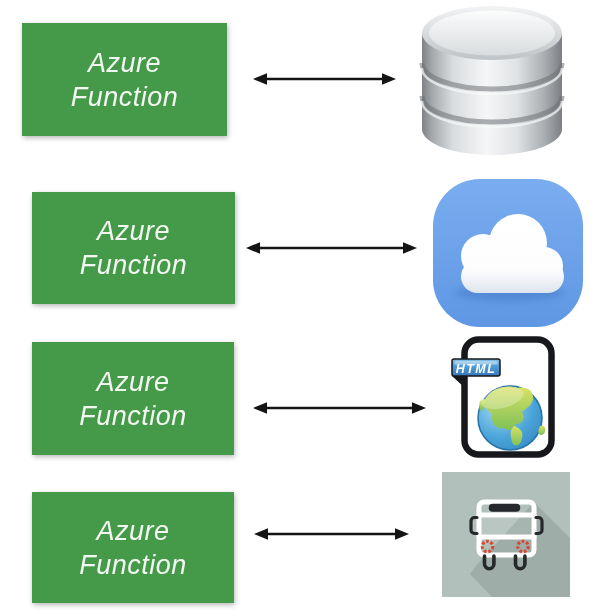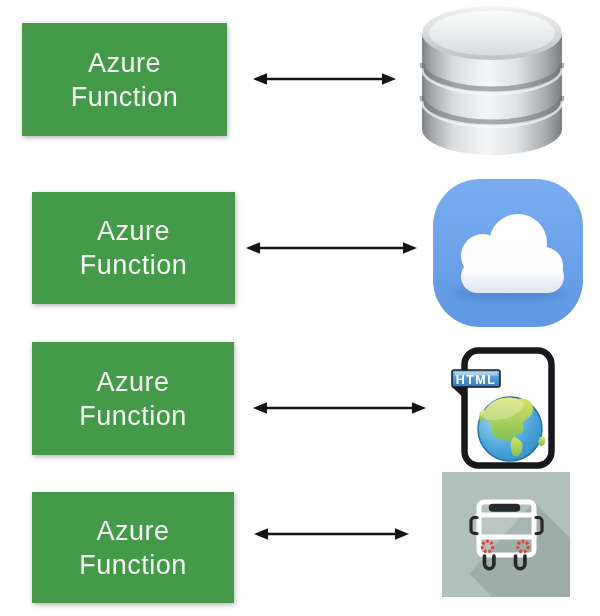--- a/index.html
+++ b/index.html
@@ -1,19 +1,20 @@
 <!DOCTYPE html>
 <html style="--background: #FFFFFF; --box-fill: #459A4A; --box-text: #F3F7F1; --arrow: #141414; --cloud-tile: #6FA5EB; --bus-tile: #B1C0BB; --bus-lights: #DB4531; --ribbon-blue: #4F9AD4; --globe-ocean: #3F97CE; --globe-land: #A5CE55; --database-silver: #D8DBDD;"><head>
 <meta charset="utf-8">
 <style>
   html,body{margin:0;padding:0;background:#fff;}
   .canvas{
     position:relative;width:600px;height:616px;overflow:hidden;
     background:var(--background,#ffffff);
     font-family:"Liberation Sans",sans-serif;
+    font-style:italic;
   }
   .azure-box{
     position:absolute;
     background:var(--box-fill,#459a4a);
     box-shadow:1px 2px 5px rgba(0,0,0,0.28);
     display:flex;align-items:center;justify-content:center;text-align:center;
   }
   .box-label{
     color:var(--box-text,#f3f7f1);
     font-size:27px;font-weight:300;line-height:34px;letter-spacing:0.5px;
@@ -112,21 +113,21 @@
 
   <div class="azure-box" style="left:32px;top:342px;width:202px;height:113px;">
     <span class="box-label">Azure
 Function</span>
   </div>
   <svg class="arrow" style="left:252px;top:399px;" width="175" height="18" viewBox="0 0 175 18">
     <line class="arrow-line" x1="13" y1="9" x2="162" y2="9"></line>
     <polygon class="arrow-head" points="1,9 15,3.2 15,14.8"></polygon>
     <polygon class="arrow-head" points="174,9 160,3.2 160,14.8"></polygon>
   </svg>
-  <div class="icon" style="left:448px;top:347px;">
+  <div class="icon" style="left:448px;top:336px;">
     <svg width="108" height="124" viewBox="0 0 108 124">
       <defs>
         <linearGradient id="ribbonG" x1="0" y1="0" x2="0" y2="1">
           <stop offset="0" stop-color="#85c3ea"></stop>
             <stop offset="0.45" stop-color="#4f9ad4"></stop>
           <stop offset="1" stop-color="#3878b8"></stop>
         </linearGradient>
         <radialGradient id="oceanG" cx="0.35" cy="0.3" r="0.95">
           <stop offset="0" stop-color="#aadef4"></stop>
             <stop offset="0.55" stop-color="#4aa3d8"></stop>

